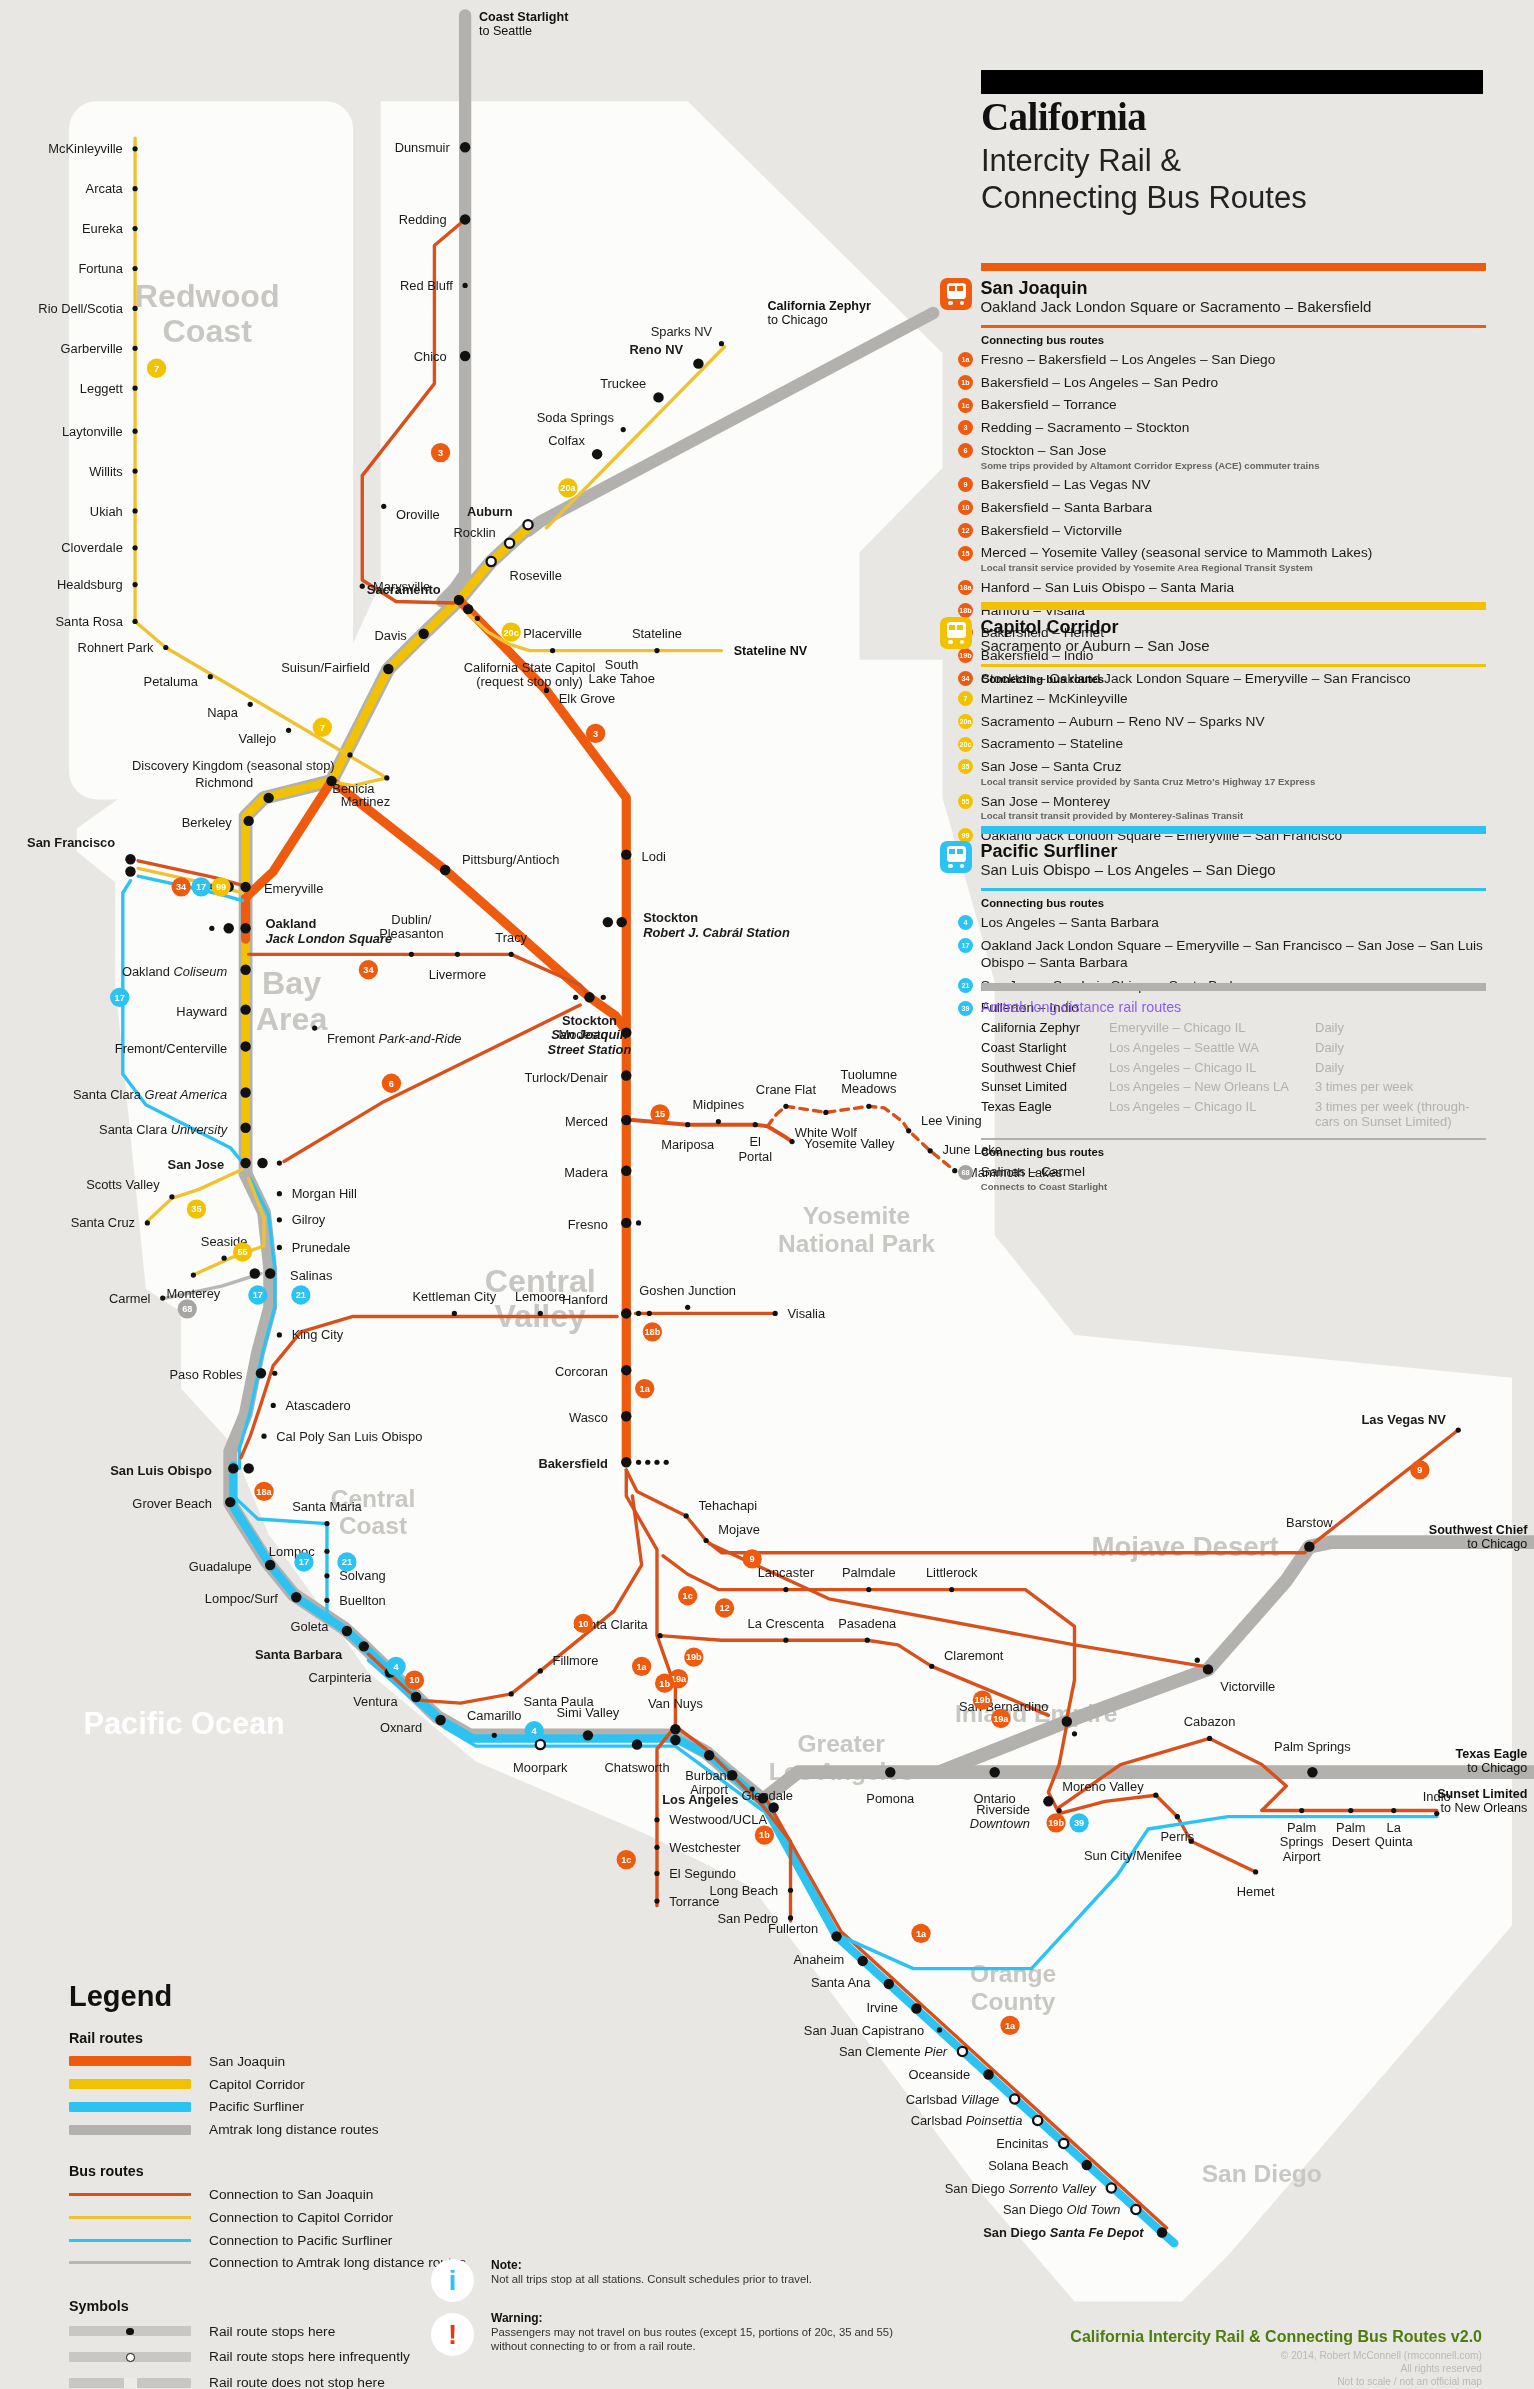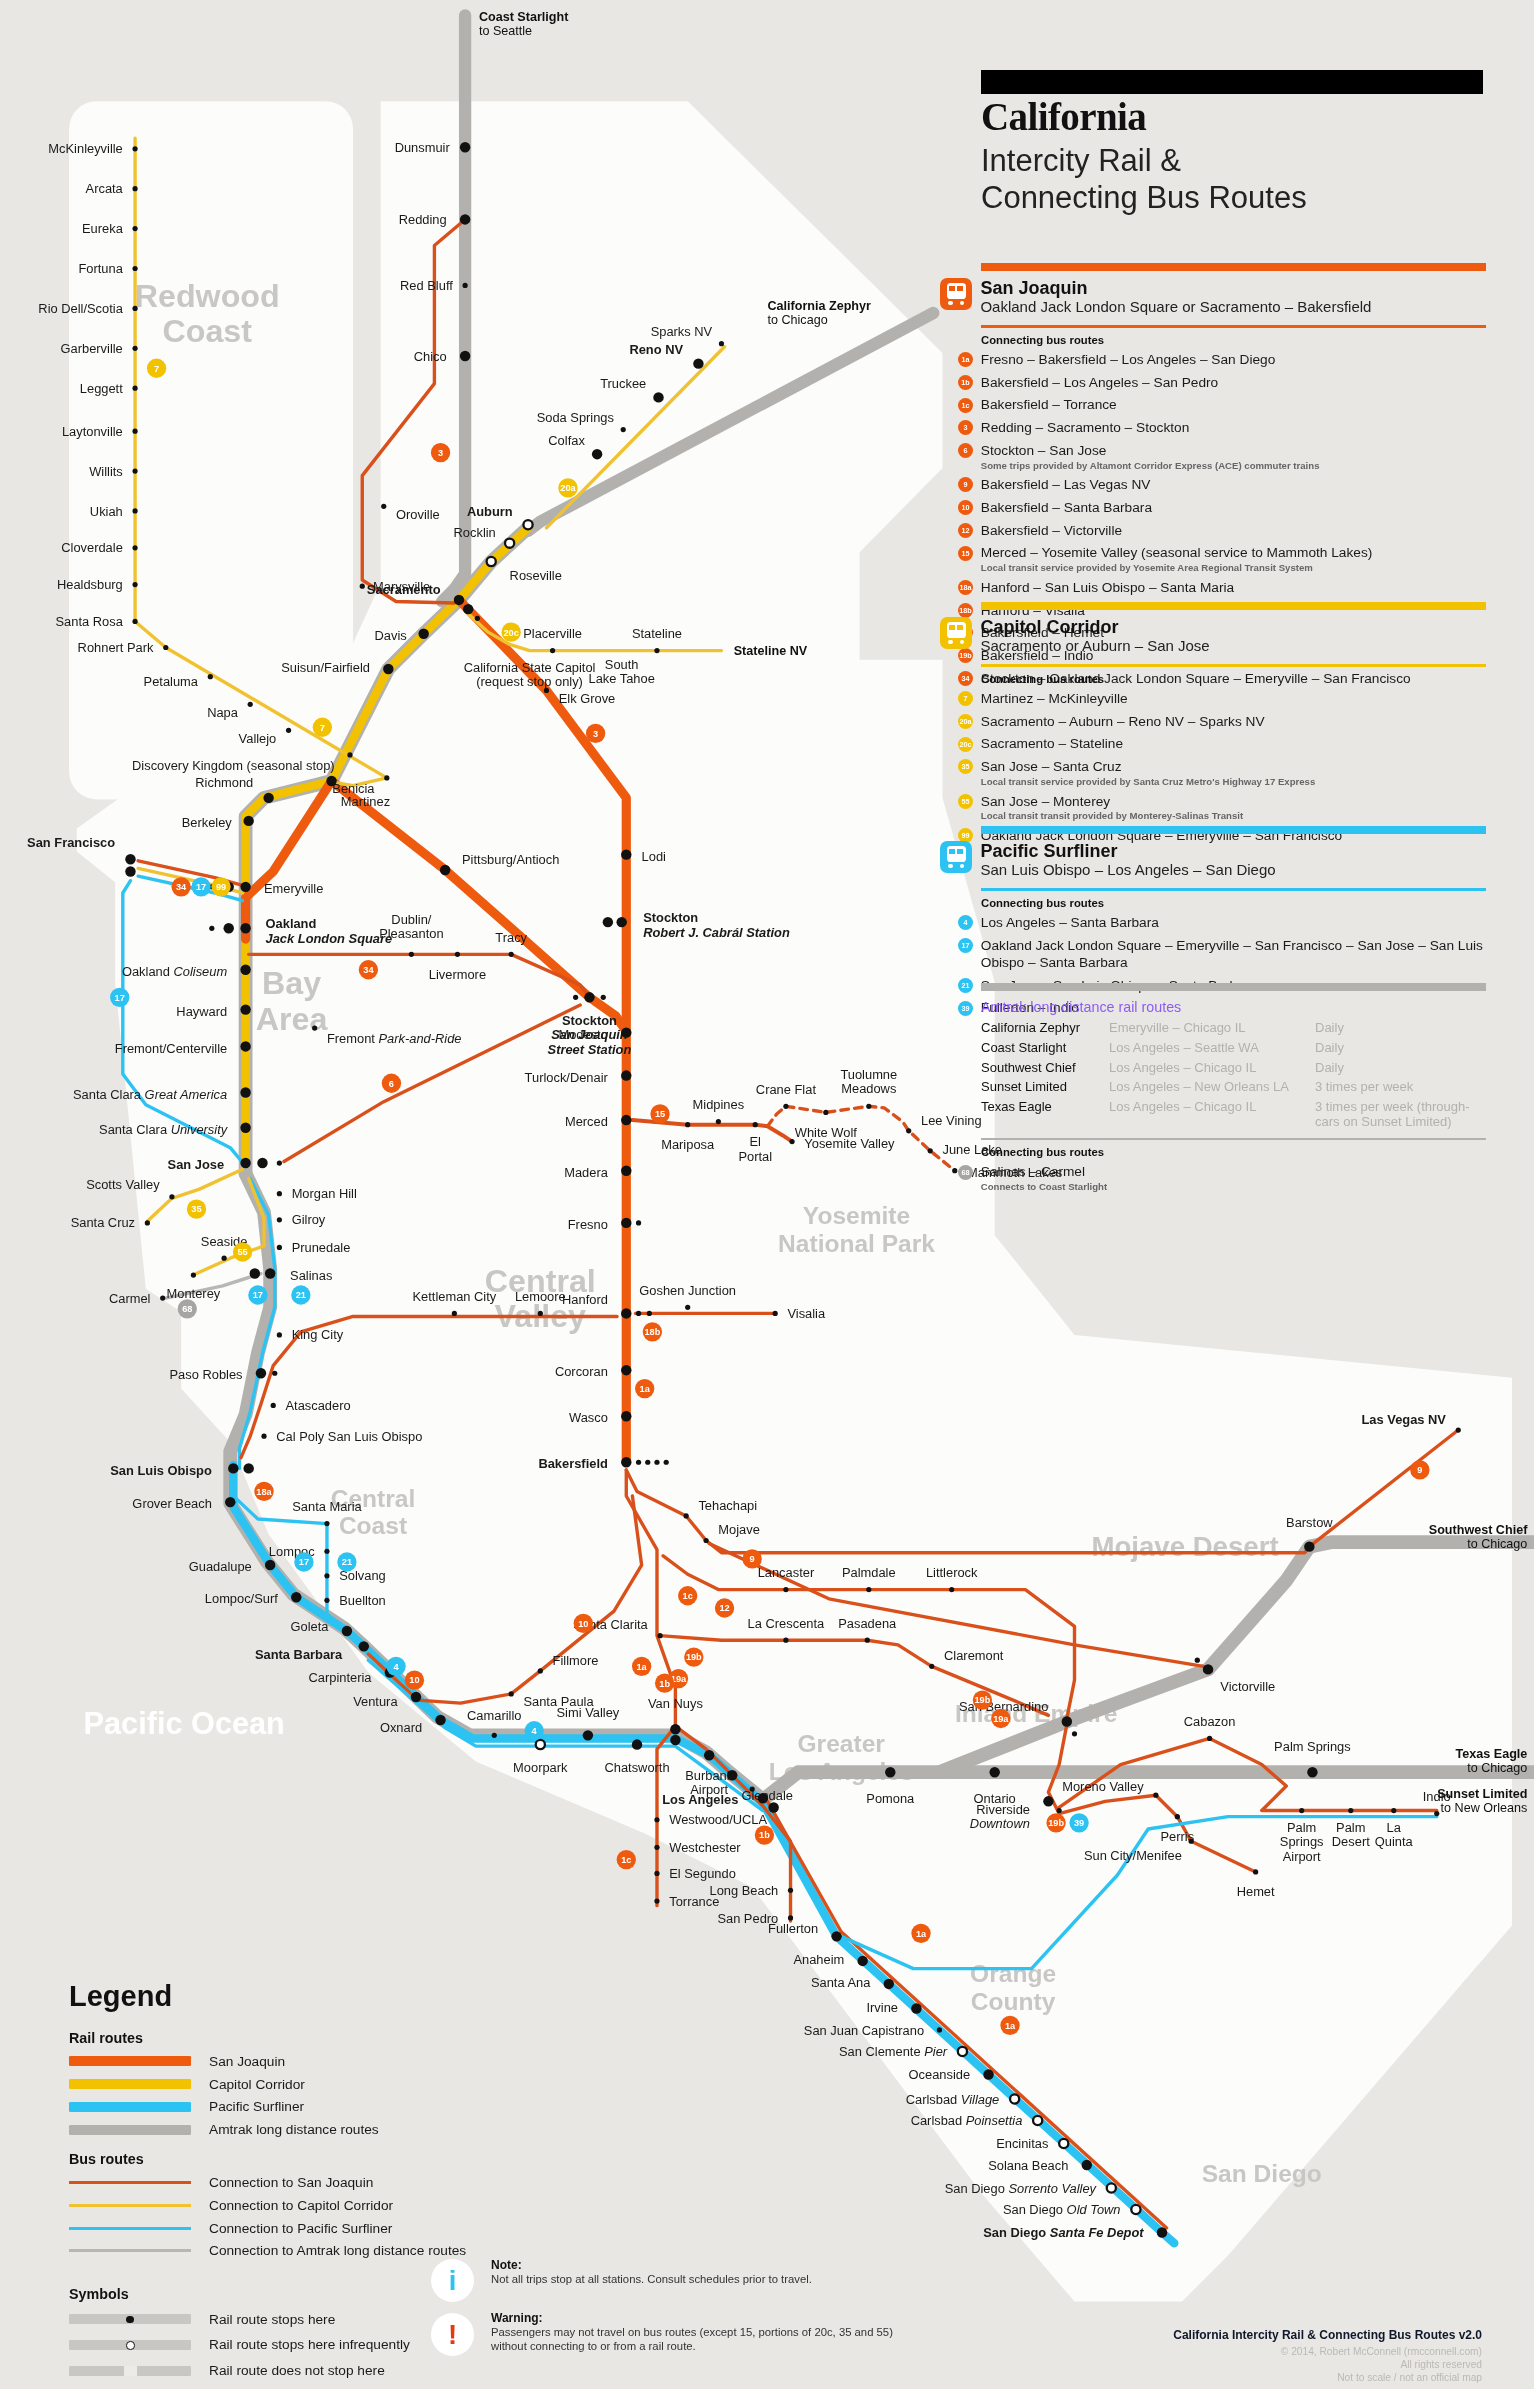--- a/index.html
+++ b/index.html
@@ -40,21 +40,21 @@
   .lg-line{width:122px;height:3px;flex:0 0 122px;margin-right:18px;}
   .lg-lab{font-size:13.7px;color:#1a1a1a;}
   .sym-g{width:122px;height:18px;flex:0 0 122px;margin-right:18px;position:relative;}
   .sym-bar{position:absolute;left:0;top:4.2px;width:122px;height:9.6px;background:#c9c7c3;border-radius:1.2px;}
   .sym-dot{position:absolute;left:57px;top:5.4px;width:7.8px;height:7.8px;border-radius:50%;background:#111;}
   .sym-open{position:absolute;left:57px;top:5.4px;width:6.6px;height:6.6px;border-radius:50%;background:#fff;border:1.2px solid #111;}
   .sym-gap{position:absolute;left:55px;top:4.2px;width:13px;height:9.6px;background:#edebe8;}
   .noteicon{width:43px;height:43px;border-radius:50%;background:#fff;display:flex;align-items:center;justify-content:center;font-weight:bold;font-size:27.5px;}
   .ntitle{font-size:12px;font-weight:bold;color:#111;}
   .ntext{font-size:11.3px;color:#333;line-height:14.3px;}
-  .credit1{font-size:12px;color:#0f172a;font-weight:bold;}
+  .credit1{font-size:16px;color:#4d7c0f;font-weight:bold;}
   .credit2{font-size:10.2px;color:#bbb9b6;line-height:13px;}
   .ta-r{text-align:right;}
 </style>
 </head>
 <body>
 
 <div id="page">
 
   <svg id="mapsvg" viewBox="0 0 1000 1557" preserveAspectRatio="none">
     <rect x="0" y="0" width="1000" height="1557" fill="#e9e7e4"></rect>
@@ -831,21 +831,21 @@
         </div>
         <div class="lg-row">
           <div class="lg-bar" style="background: rgb(44, 195, 242);"></div>
           <div class="lg-lab">Pacific Surfliner</div>
         </div>
         <div class="lg-row">
           <div class="lg-bar" style="background: rgb(179, 177, 174);"></div>
           <div class="lg-lab">Amtrak long distance routes</div>
         </div>
       </div>
-    <div class="lg-h" style="margin-top:14px;">Bus routes</div>
+    <div class="lg-h" style="margin-top:26px;">Bus routes</div>
     <div id="lg-bus">
         <div class="lg-row">
           <div class="lg-line" style="background: rgb(217, 80, 26);"></div>
           <div class="lg-lab">Connection to San Joaquin</div>
         </div>
         <div class="lg-row">
           <div class="lg-line" style="background: rgb(240, 194, 48);"></div>
           <div class="lg-lab">Connection to Capitol Corridor</div>
         </div>
         <div class="lg-row">

